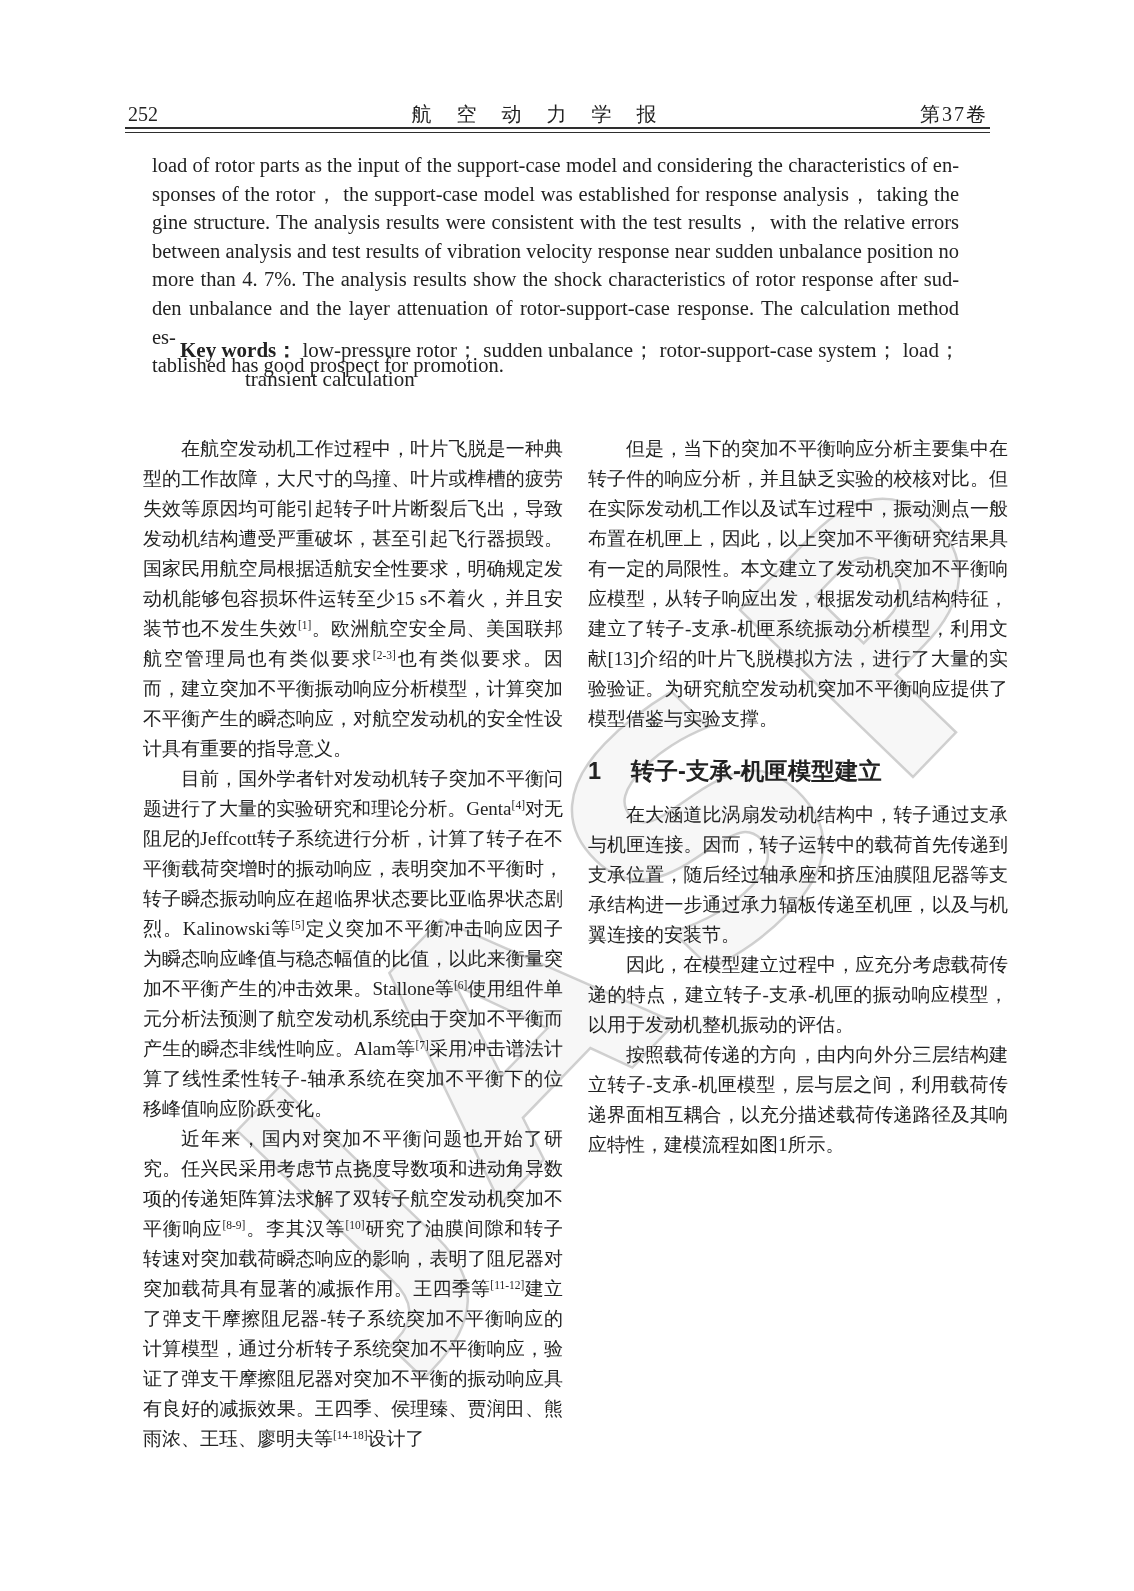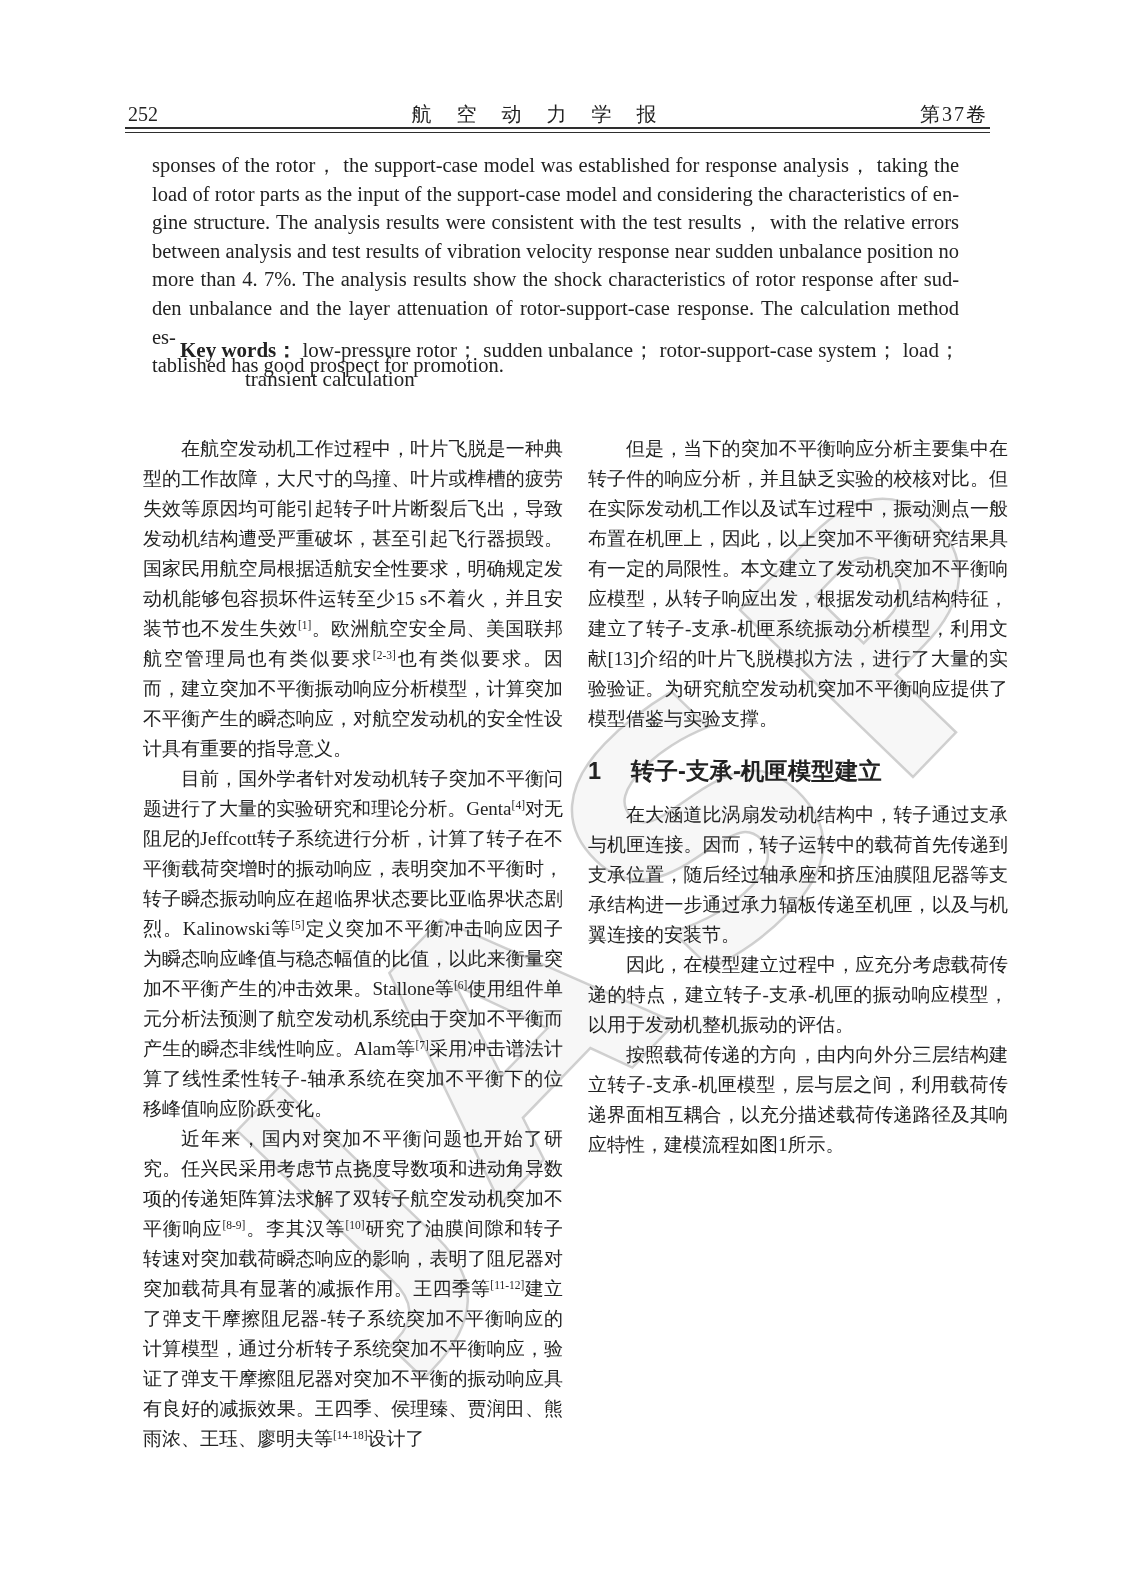--- a/index.html
+++ b/index.html
@@ -126,22 +126,22 @@
 <div class="content-layer">
 
   <div class="header-bar">
     <span>252</span>
     <span class="journal-title">航 空 动 力 学 报</span>
     <span class="volume-label">第37卷</span>
   </div>
   <div class="header-rule"></div>
 
   <div class="abstract">
+    <div class="abs-line">load of rotor parts as the input of the support-case model and considering the characteristics of en-</div>
     <div class="abs-line">sponses of the rotor， the support-case model was established for response analysis， taking the</div>
-    <div class="abs-line">load of rotor parts as the input of the support-case model and considering the characteristics of en-</div>
     <div class="abs-line">gine structure. The analysis results were consistent with the test results， with the relative errors</div>
     <div class="abs-line">between analysis and test results of vibration velocity response near sudden unbalance position no</div>
     <div class="abs-line">more than 4. 7%. The analysis results show the shock characteristics of rotor response after sud-</div>
     <div class="abs-line">den unbalance and the layer attenuation of rotor-support-case response. The calculation method es-</div>
     <div class="abs-line last">tablished has good prospect for promotion.</div>
   </div>
 
   <div class="keywords">
     <span class="kw-label">Key words：</span>
     <span>low-pressure rotor； sudden unbalance； rotor-support-case system； load；</span>

